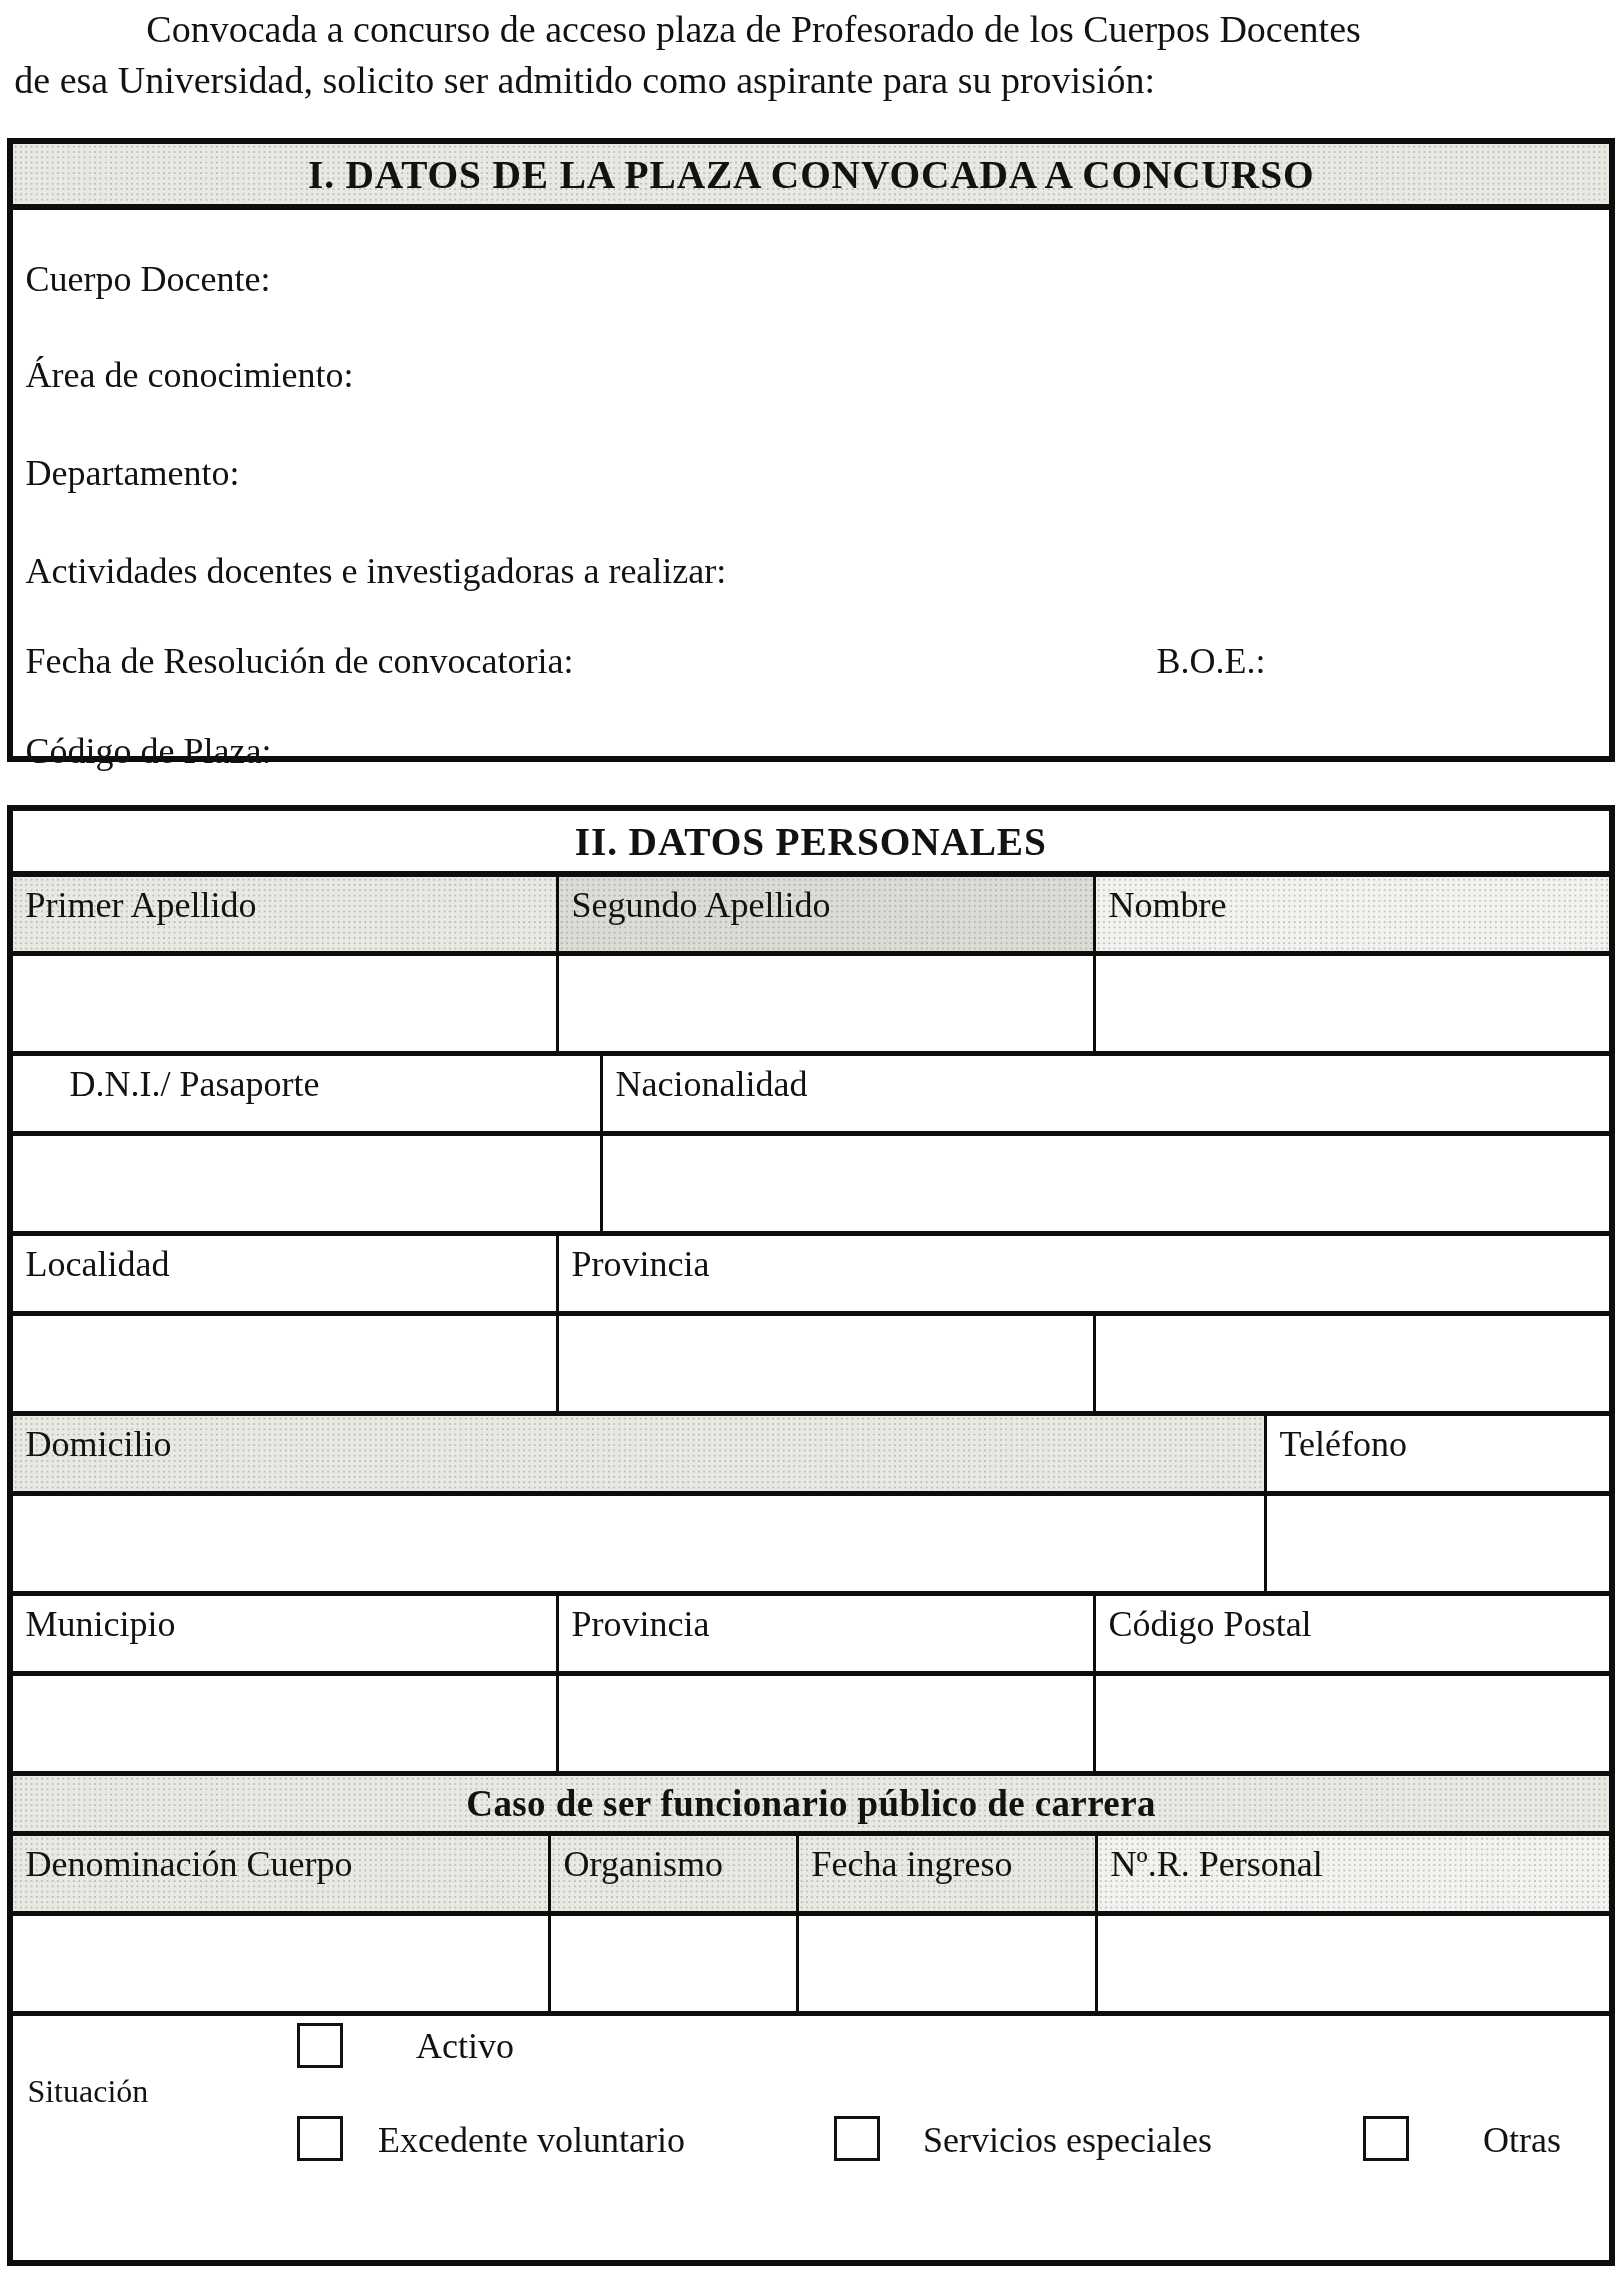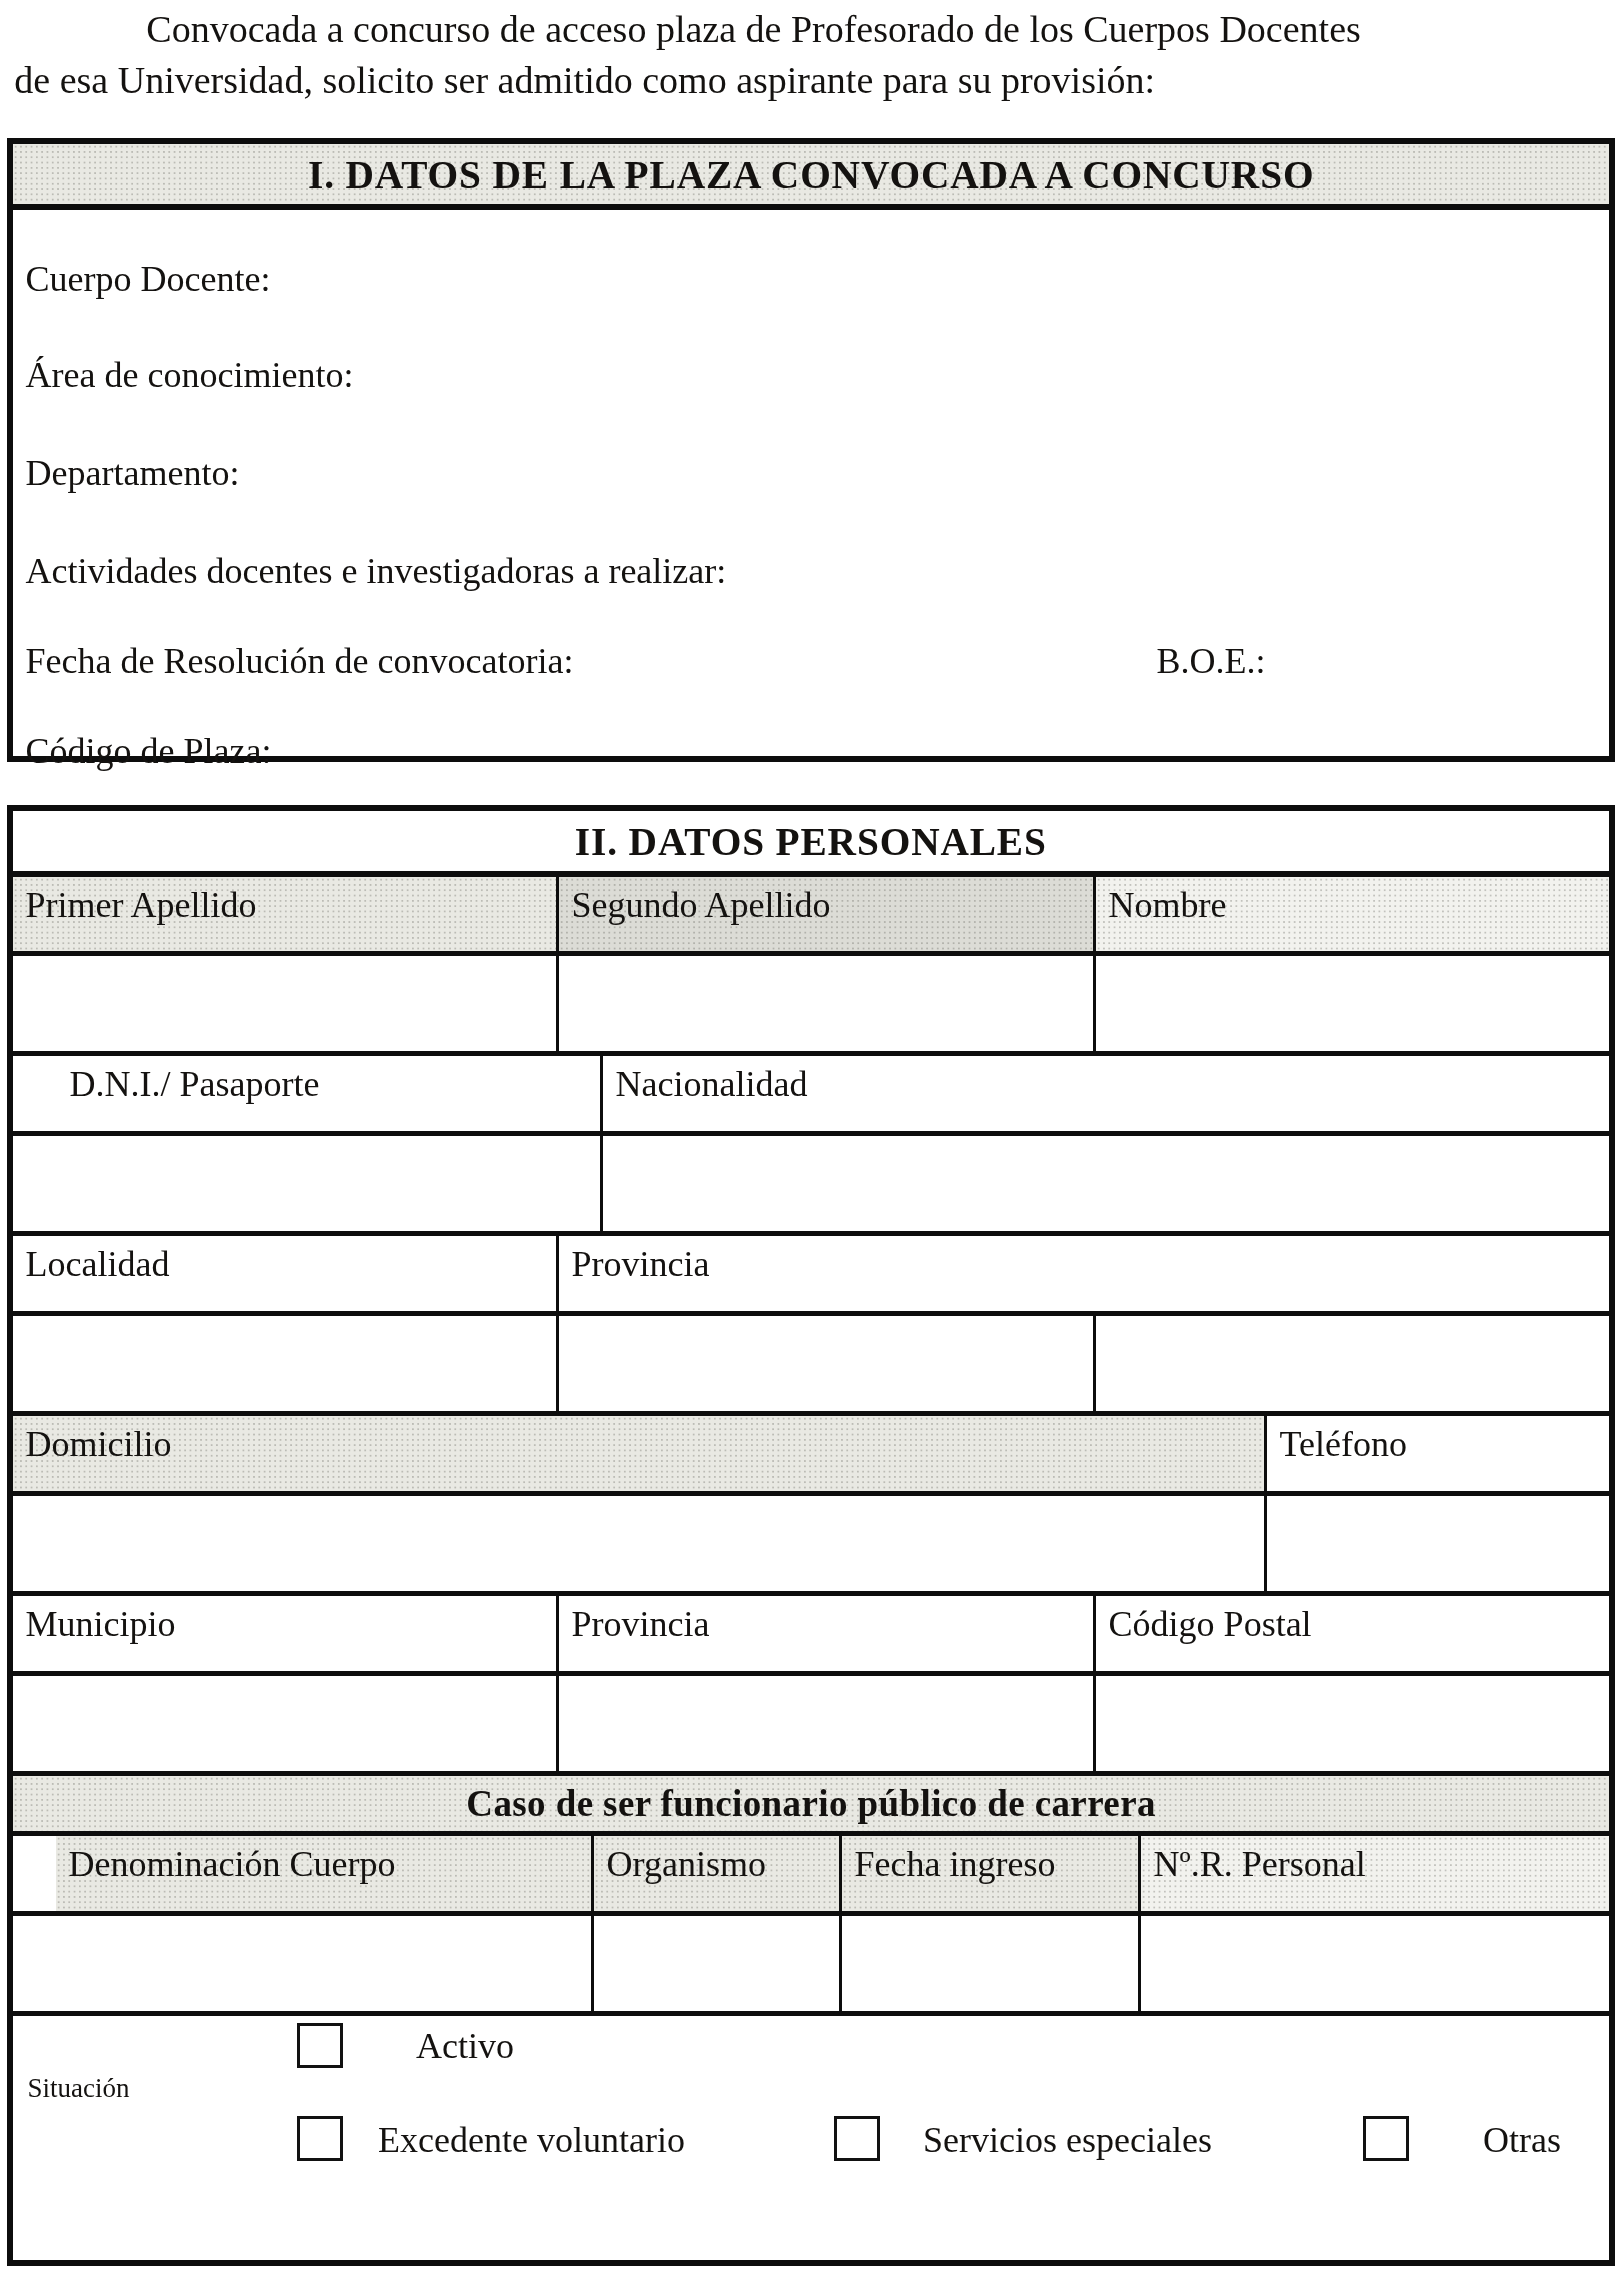--- a/index.html
+++ b/index.html
@@ -36,28 +36,28 @@
   .boe { position:absolute; left:1131px; top:0; }
 
   
   .row { display:grid; box-sizing:border-box; border-top:5.3px solid #0d0d0d; }
   .bt7 { border-top-width:6.2px; }
   .hL { height:80px; }
   .hV { height:100px; }
   .cols3 { grid-template-columns:543px 537px 1fr; }
   .cols2a { grid-template-columns:543px 1fr;padding-left:44px; }
   .cols2b { grid-template-columns:1251px 1fr; }
-  .cols4 { grid-template-columns:535px 248px 299px 1fr;padding-left:43px; }
+  .cols4 { grid-template-columns:535px 248px 299px 1fr; }
   .cell { box-sizing:border-box; padding:7.1px 9px 0 12.5px; font-size:36px; overflow:hidden; }
   .cell + .cell { border-left:3.6px solid #0d0d0d; }
   .tc { text-align:left; }
 
   
   .situ { position:relative; height:155px; }
-  .situ-label { position:absolute; left:14.3px; top:57px; font-size:27px; }
+  .situ-label { position:absolute; left:14.3px; top:57px; font-size:32px; }
   .cb { position:absolute; width:46px; height:45px; border:3.6px solid #111; box-sizing:border-box; background:#fff; }
   .opt { position:absolute; font-size:36px; white-space:nowrap; }
 </style>
 </head>
 <body>
 
 <div class="page">
 
   <p class="intro">
     <span class="intro-l1">Convocada a concurso de acceso plaza de Profesorado de los Cuerpos Docentes</span>

